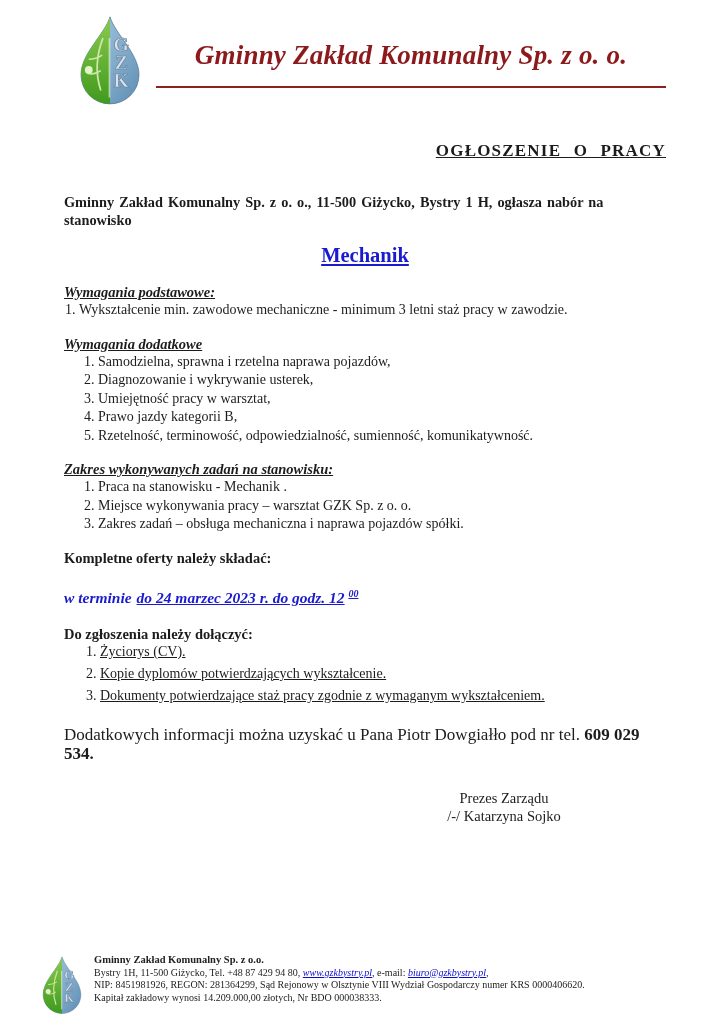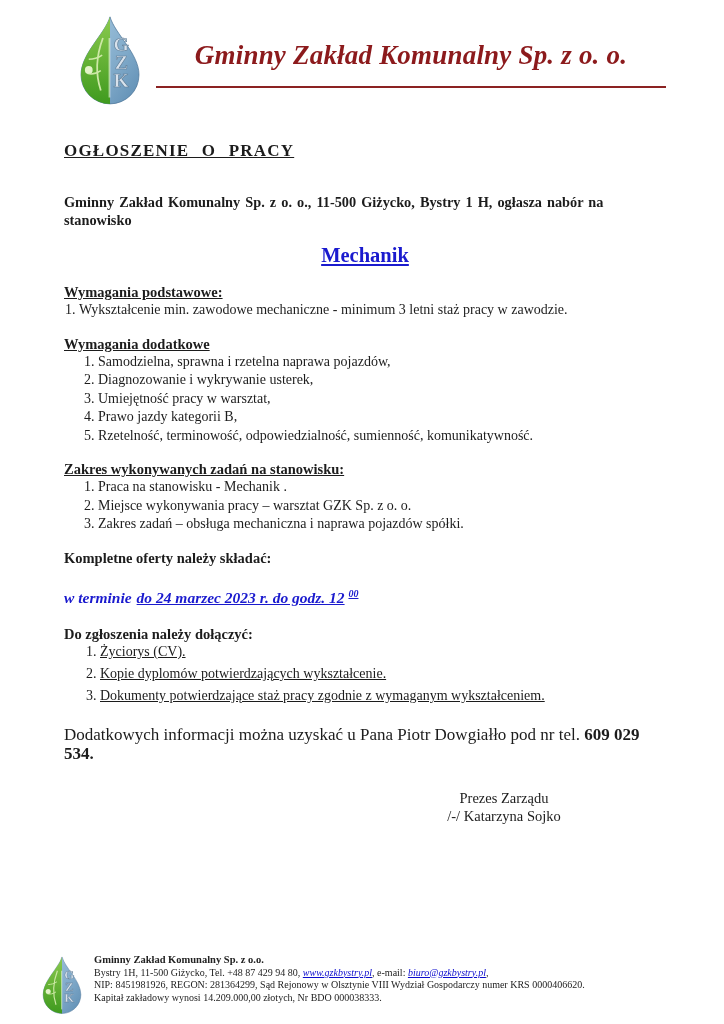--- a/index.html
+++ b/index.html
@@ -18,34 +18,34 @@
   .logo-main { width:72px; height:92px; flex:0 0 auto; }
   .header-right { flex:1; padding-top:24px; }
   .org-title {
     font-size:27px; font-weight:bold; font-style:italic;
     color:#8c1a1c; text-align:center; line-height:34px; letter-spacing:0.2px;
   }
   .header-rule { border:none; border-top:2px solid #8b2222; margin-top:14px; }
   
   .main { padding:0 58px 0 64px; font-size:14px; }
   .doc-title {
-    margin-top:34px; text-align:left;
+    margin-top:34px; text-align:right;
     font-size:17px; font-weight:bold; letter-spacing:1.2px; word-spacing:7px;
     line-height:22px;
   }
   .doc-title span { text-decoration:underline; }
   .intro { margin-top:31px; font-weight:bold; font-size:14.3px; line-height:18px; word-spacing:1.5px; }
   .position-title {
     margin-top:13px; text-align:center;
     font-size:20.5px; font-weight:bold; line-height:26px; color:#1a1ace;
   }
   .position-title span { text-decoration:underline; }
   .section { margin-top:15px; }
   .sec-heading { font-size:14.5px; font-weight:bold; line-height:18px; }
-  .sec-heading.u { text-decoration:underline; }
+  .sec-heading.u { text-decoration:underline;font-style:italic; }
   ol { list-style:decimal; line-height:18.5px; }
   .list-sm { padding-left:15px; }
   .list-md { padding-left:34px; }
   .list-xs { padding-left:17px; }
   .list-attach { padding-left:36px; }
   .list-attach li { margin-bottom:3.5px; }
   .list-attach li span { text-decoration:underline; }
   .deadline {
     margin-top:17px; color:#1a1ace; font-weight:bold; font-style:italic;
     font-size:15.5px; line-height:20px;

